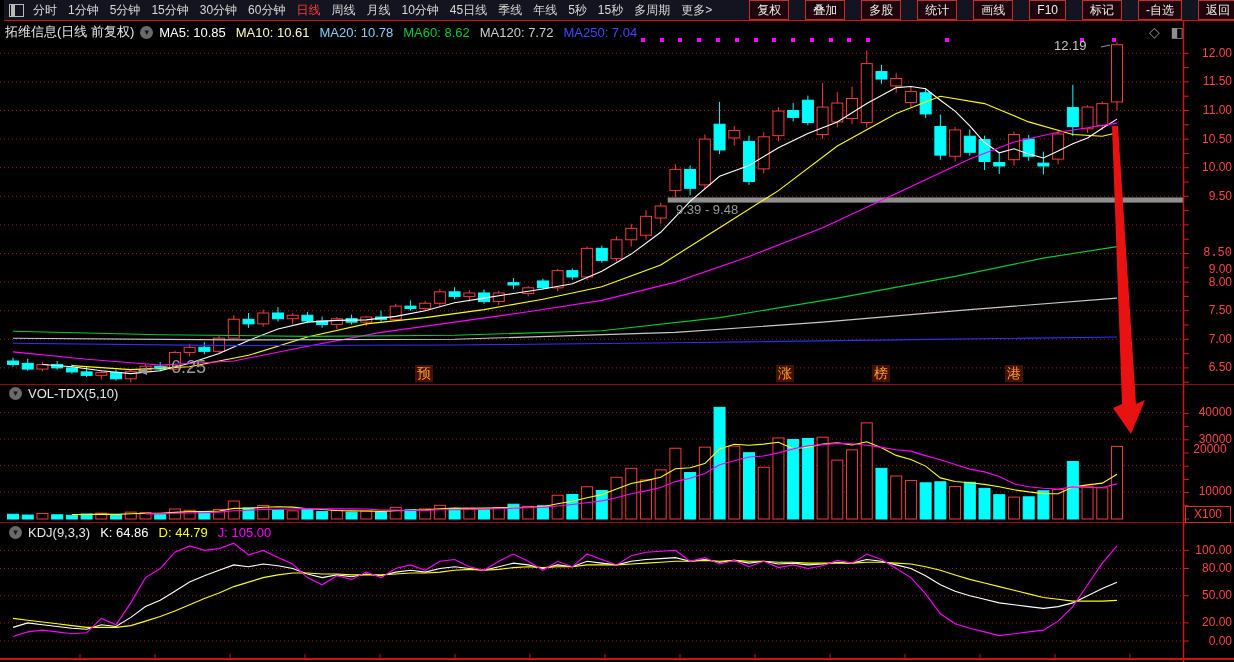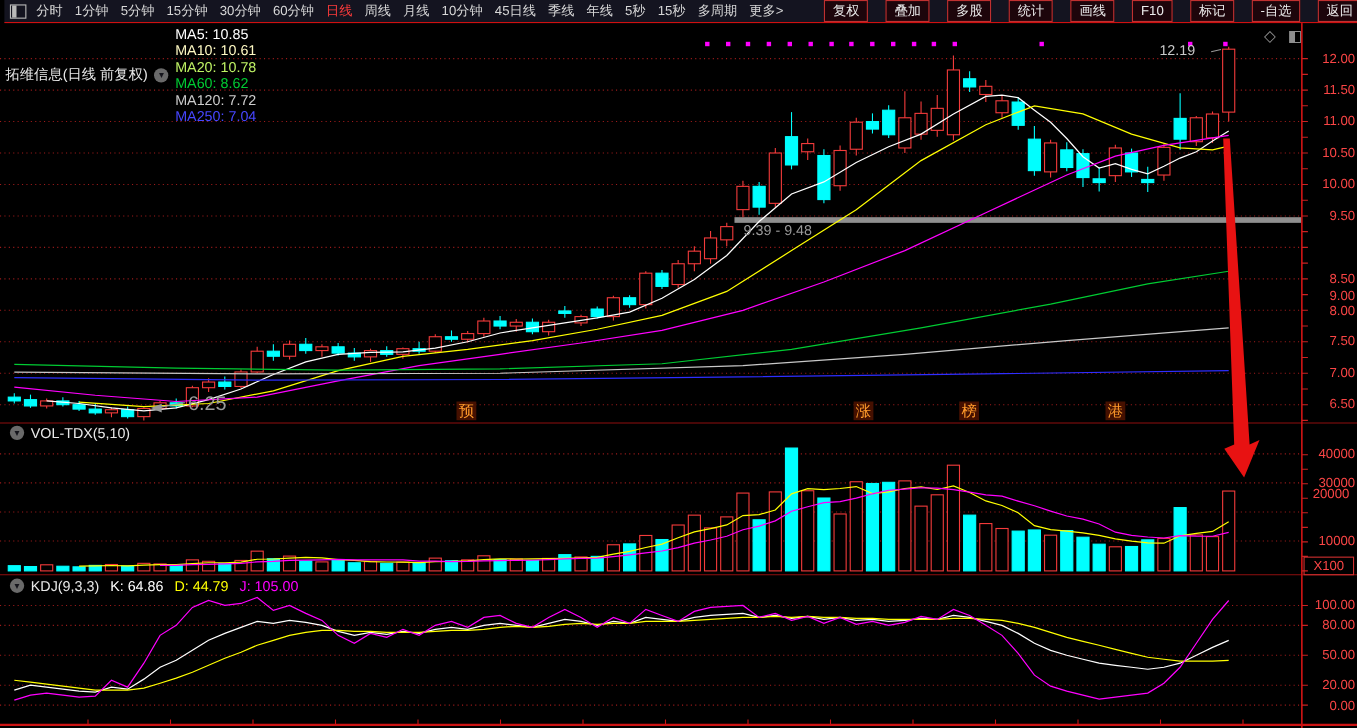--- a/index.html
+++ b/index.html
@@ -428,24 +428,24 @@
         <span class="action-btn">F10</span>
         <span class="action-btn">标记</span>
         <span class="action-btn">-自选</span>
         <span class="action-btn">返回</span>
       </span>
   </div>
 
   <div id="main-header" class="pane-header">
     <span class="title">拓维信息(日线 前复权)</span>
     <span class="chev">▾</span>
-    <span id="ma-list" style="display:flex;flex-direction:column;">
+    <span id="ma-list" style="display:flex;">
         <span class="hitem" style="color: rgb(255, 255, 255);">MA5: 10.85</span>
         <span class="hitem" style="color: #fef9c3;">MA10: 10.61</span>
-        <span class="hitem" style="color: #bef264; text-align: right;">MA20: 10.78</span>
+        <span class="hitem" style="color: #7dd3fc; text-align: right;">MA20: 10.78</span>
         <span class="hitem" style="color: rgb(0, 204, 51);">MA60: 8.62</span>
         <span class="hitem" style="color: rgb(204, 204, 204);">MA120: 7.72</span>
         <span class="hitem" style="color: rgb(70, 70, 255);">MA250: 7.04</span>
       </span>
   </div>
 
   <div id="corner-icons">
     <span>◇</span>
     <span>◧</span>
   </div>
@@ -466,21 +466,21 @@
   </div>
 
   <div id="label-layer">
       <div class="axis-label" style="top: 45.8px;">12.00</div>
       <div class="axis-label" style="top: 74.4px;">11.50</div>
       <div class="axis-label" style="top: 103px;">11.00</div>
       <div class="axis-label" style="top: 131.6px;">10.50</div>
       <div class="axis-label" style="top: 160.2px;">10.00</div>
       <div class="axis-label" style="top: 188.8px;">9.50</div>
       <div class="axis-label" style="top: 226px; margin-top: 36px;">9.00</div>
-      <div class="axis-label" style="top: 246px;">8.50</div>
+      <div class="axis-label" style="top: 246px; font-family: Liberation Mono, monospace;">8.50</div>
       <div class="axis-label" style="top: 274.6px;">8.00</div>
       <div class="axis-label" style="top: 303.2px;">7.50</div>
       <div class="axis-label" style="top: 331.8px;">7.00</div>
       <div class="axis-label" style="top: 360.4px;">6.50</div>
       <div class="axis-label" style="top: 405.1px;">40000</div>
       <div class="axis-label" style="top: 431.5px;">30000</div>
       <div class="axis-label" style="top: 442px; text-align: center;">20000</div>
       <div class="axis-label" style="top: 484.3px;">10000</div>
       <div class="axis-label" style="top: 542.9px;">100.00</div>
       <div class="axis-label" style="top: 561px;">80.00</div>

